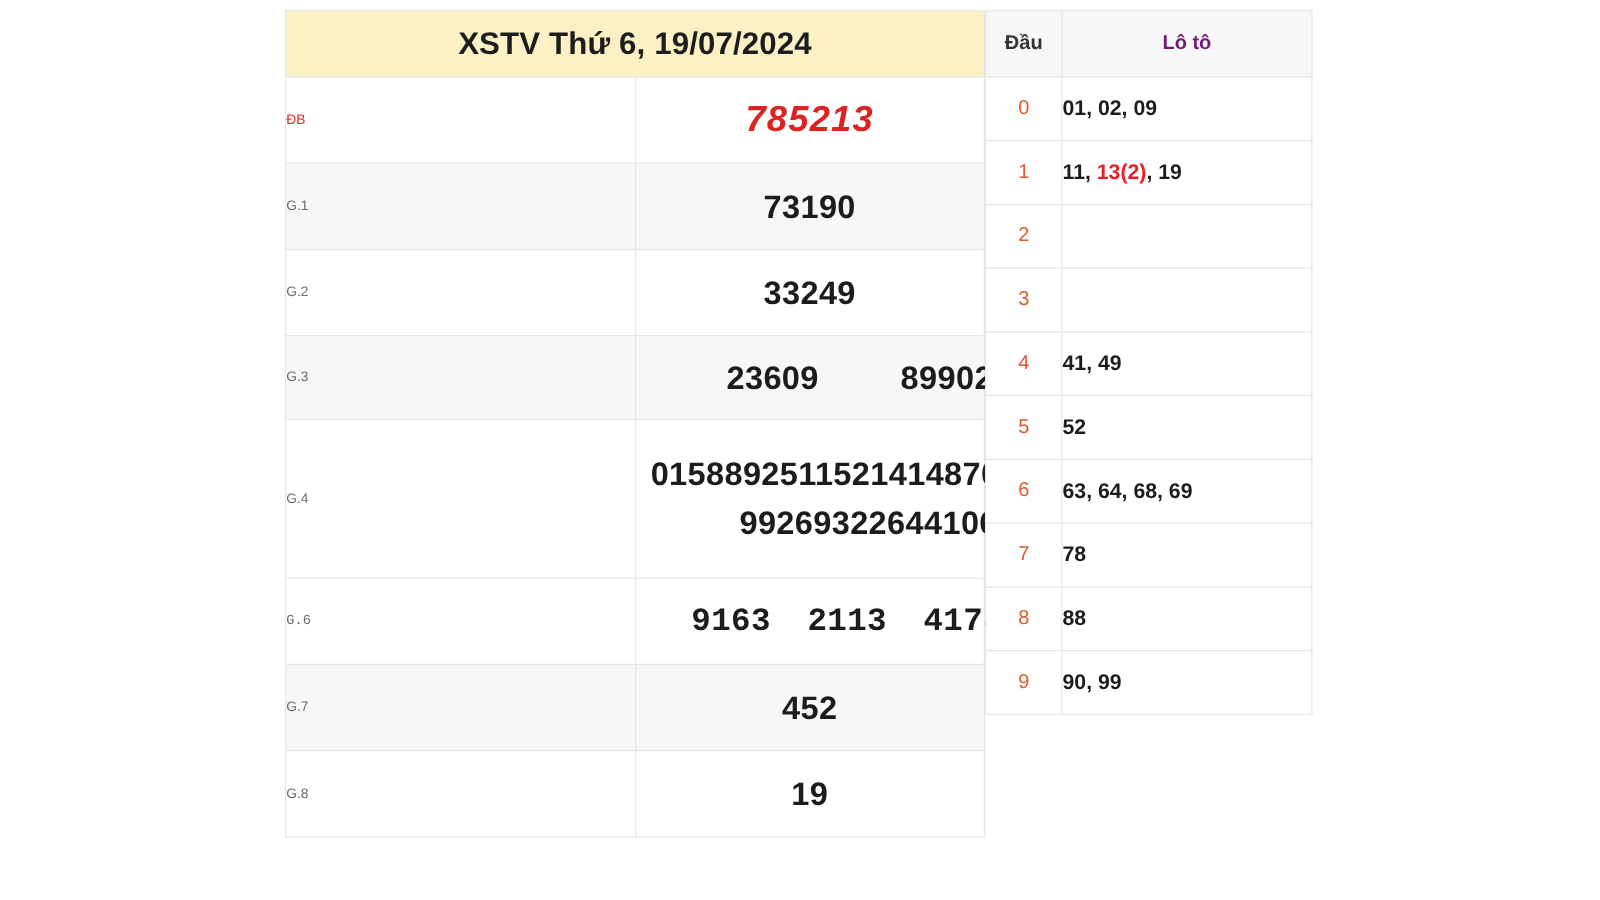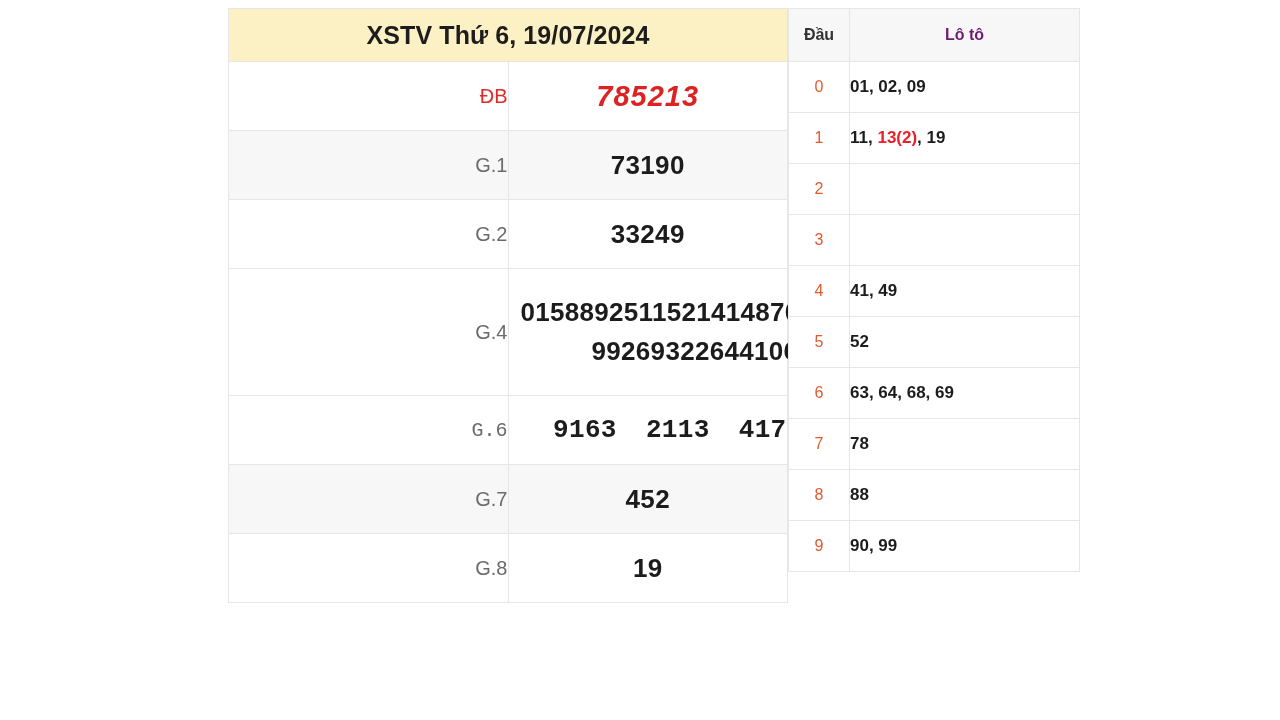--- a/index.html
+++ b/index.html
@@ -40,22 +40,22 @@
     height: 52px;
     text-align: center;
     font-size: 25px;
     font-weight: bold;
     color: #1d1d1d;
     letter-spacing: .1px;
   }
 
   .prize-label {
     width: 58px;
-    text-align: right;
-    font-size: 20px;
+    text-align: left;
+    font-size: 11px;
     color: #6b6b6b;
     font-weight: normal;
   }
   .prize-label.db {
     color: #e02a2a;
     font-weight: normal;
   }
 
   .prize-values {
     text-align: center;
@@ -106,21 +106,21 @@
     box-sizing: border-box;
   }
   .g4-stack .num-line { padding: 0 4px; }
   .g4-stack .num-line.second { padding: 0 34px; justify-content: flex-end; }
 
   
   .loto-table {
     position: absolute;
     left: 788px;
     top: 8px;
-    width: 292px;
+    width: 262px;
     border-collapse: collapse;
     table-layout: fixed;
     background: #ffffff;
   }
   .loto-table td, .loto-table th {
     border: 1px solid #e6e6e6;
     padding: 0;
     vertical-align: middle;
     height: 50px;
   }
@@ -187,20 +187,29 @@
 
       <tr class="row-plain">
         <td class="prize-label h-2">G.2</td>
         <td class="prize-values h-2">
           <div class="num-line centered">
             <span class="num">33249</span>
           </div>
         </td>
       </tr>
 
+      <tr class="row-alt">
+        <td class="prize-label h-3">G.3</td>
+        <td class="prize-values h-3">
+          <div class="num-line" style="padding:0 40px;">
+            <span class="num">23609</span>
+            <span class="num">89902</span>
+          </div>
+        </td>
+      </tr>
 
       <tr class="row-plain">
         <td class="prize-label h-4">G.4</td>
         <td class="prize-values h-4">
           <div class="g4-stack">
             <div class="num-line">
               <span class="num">01588</span>
               <span class="num">92511</span>
               <span class="num">52141</span>
               <span class="num">48701</span>

